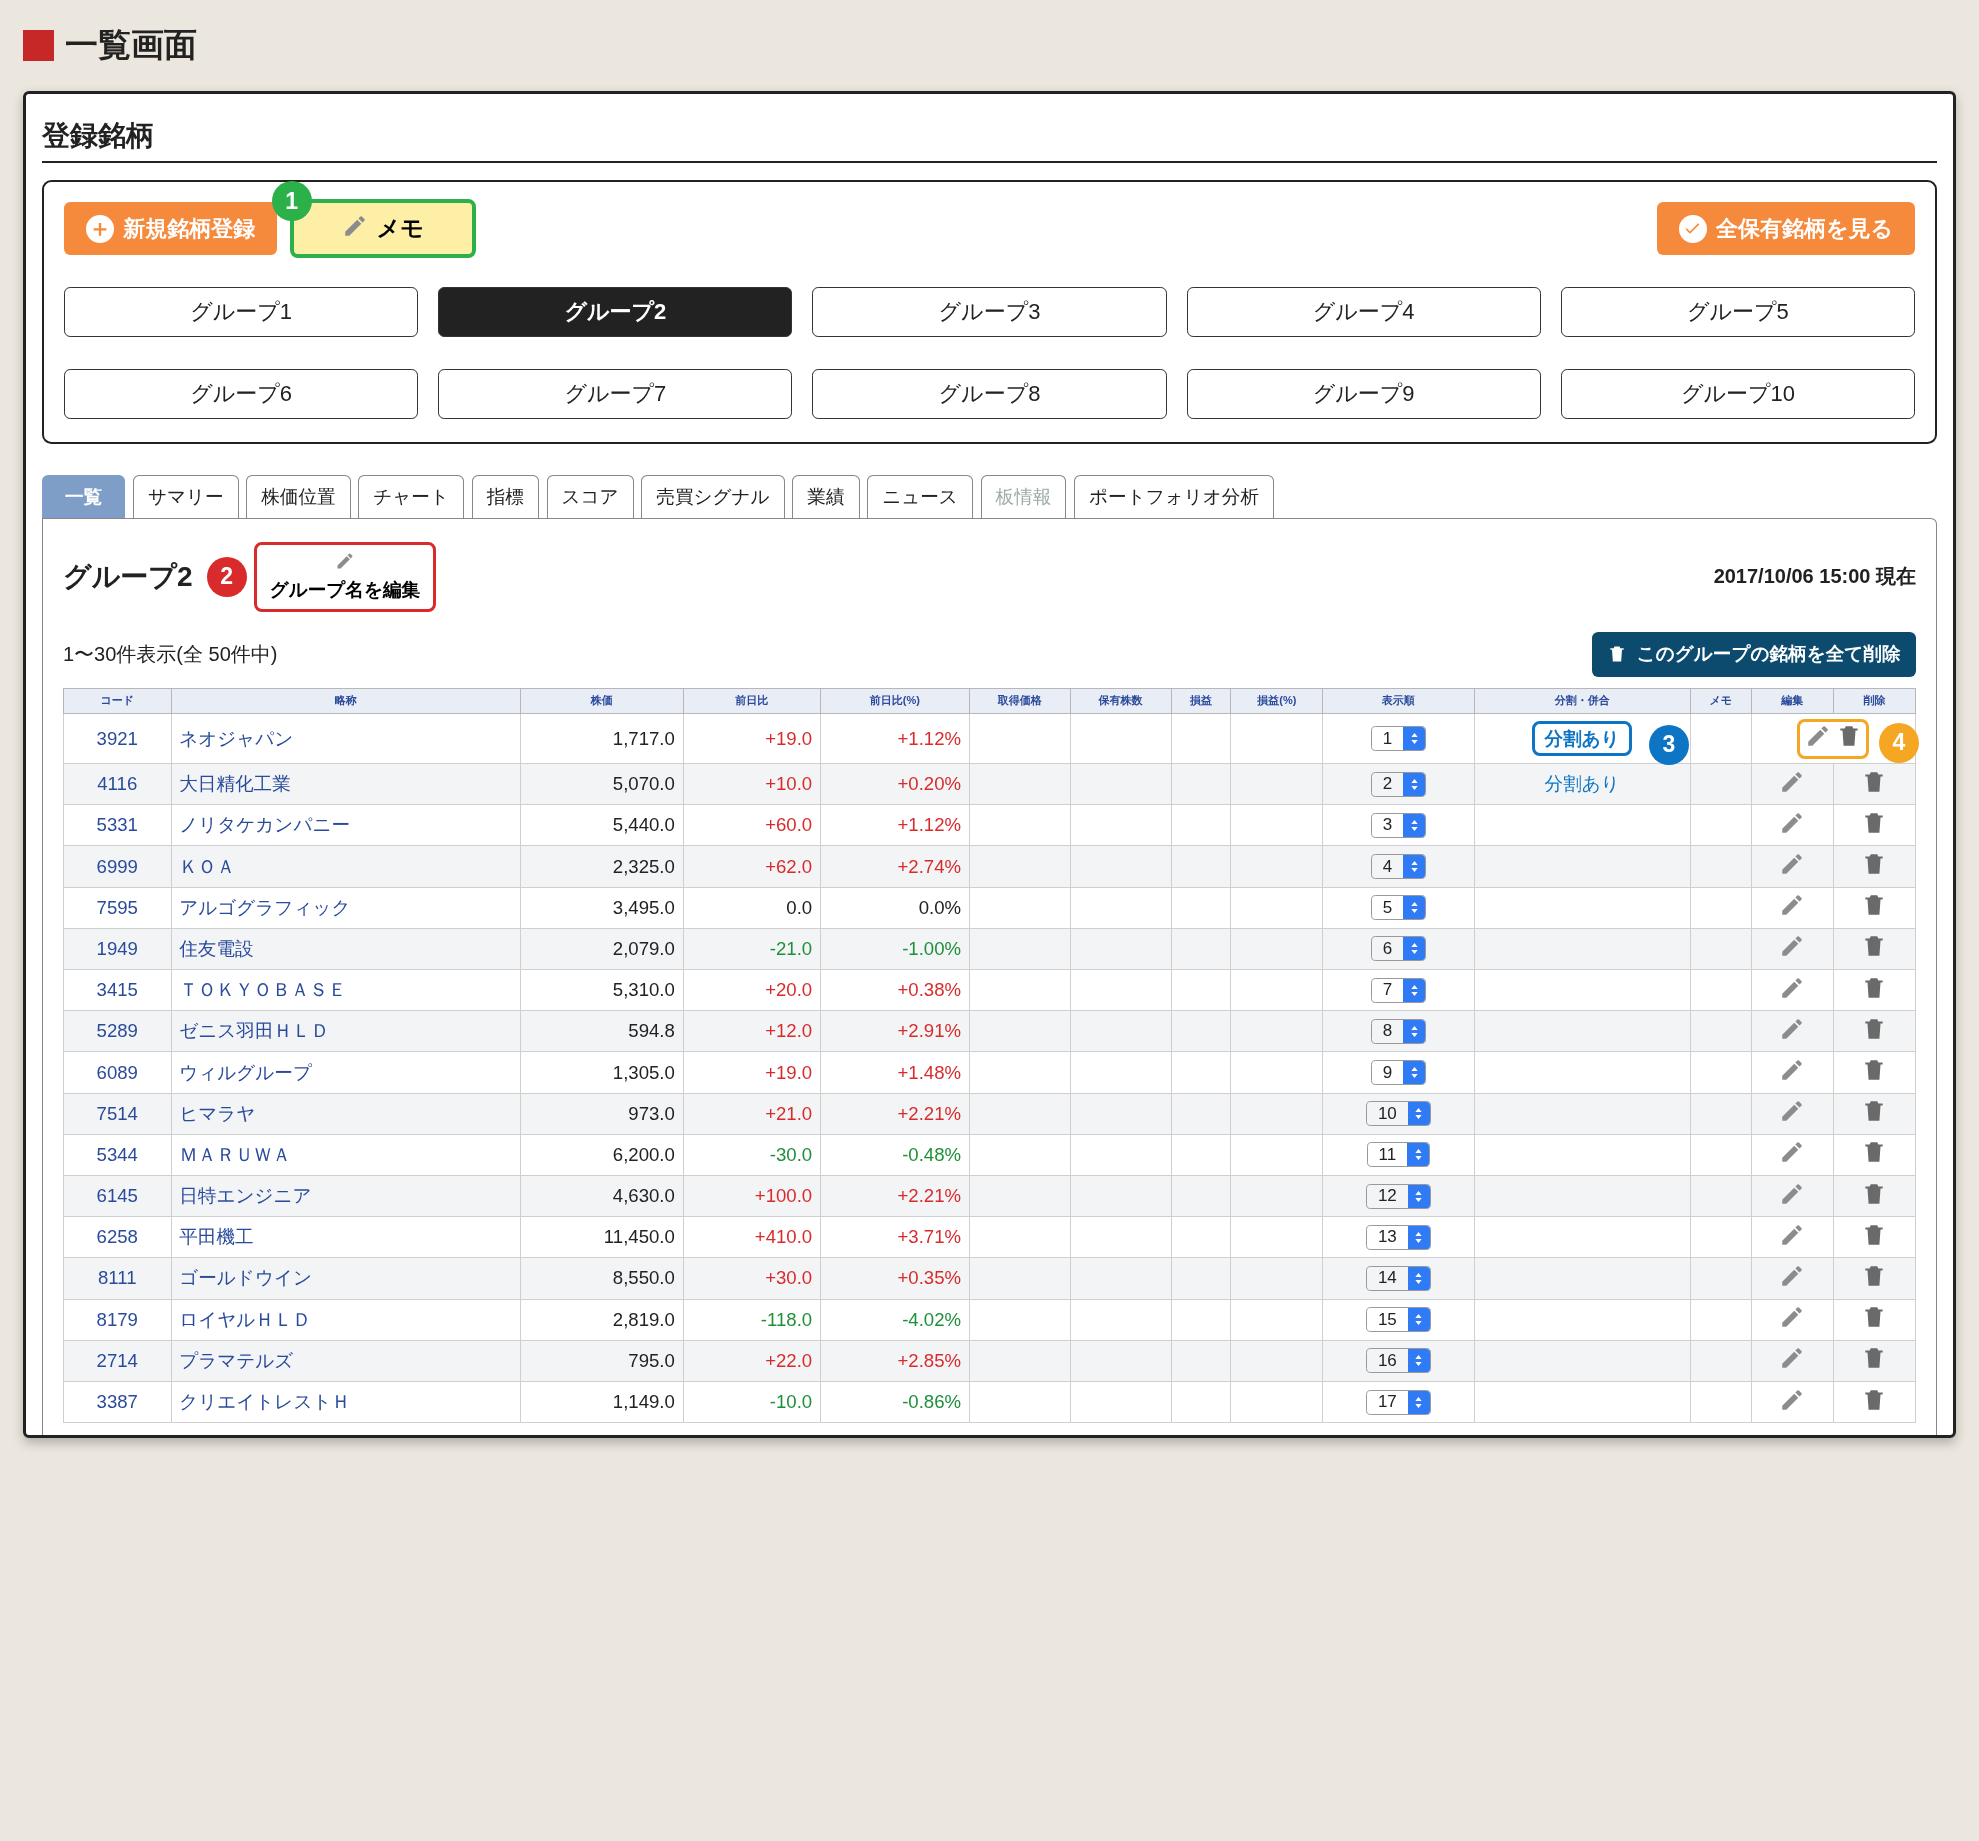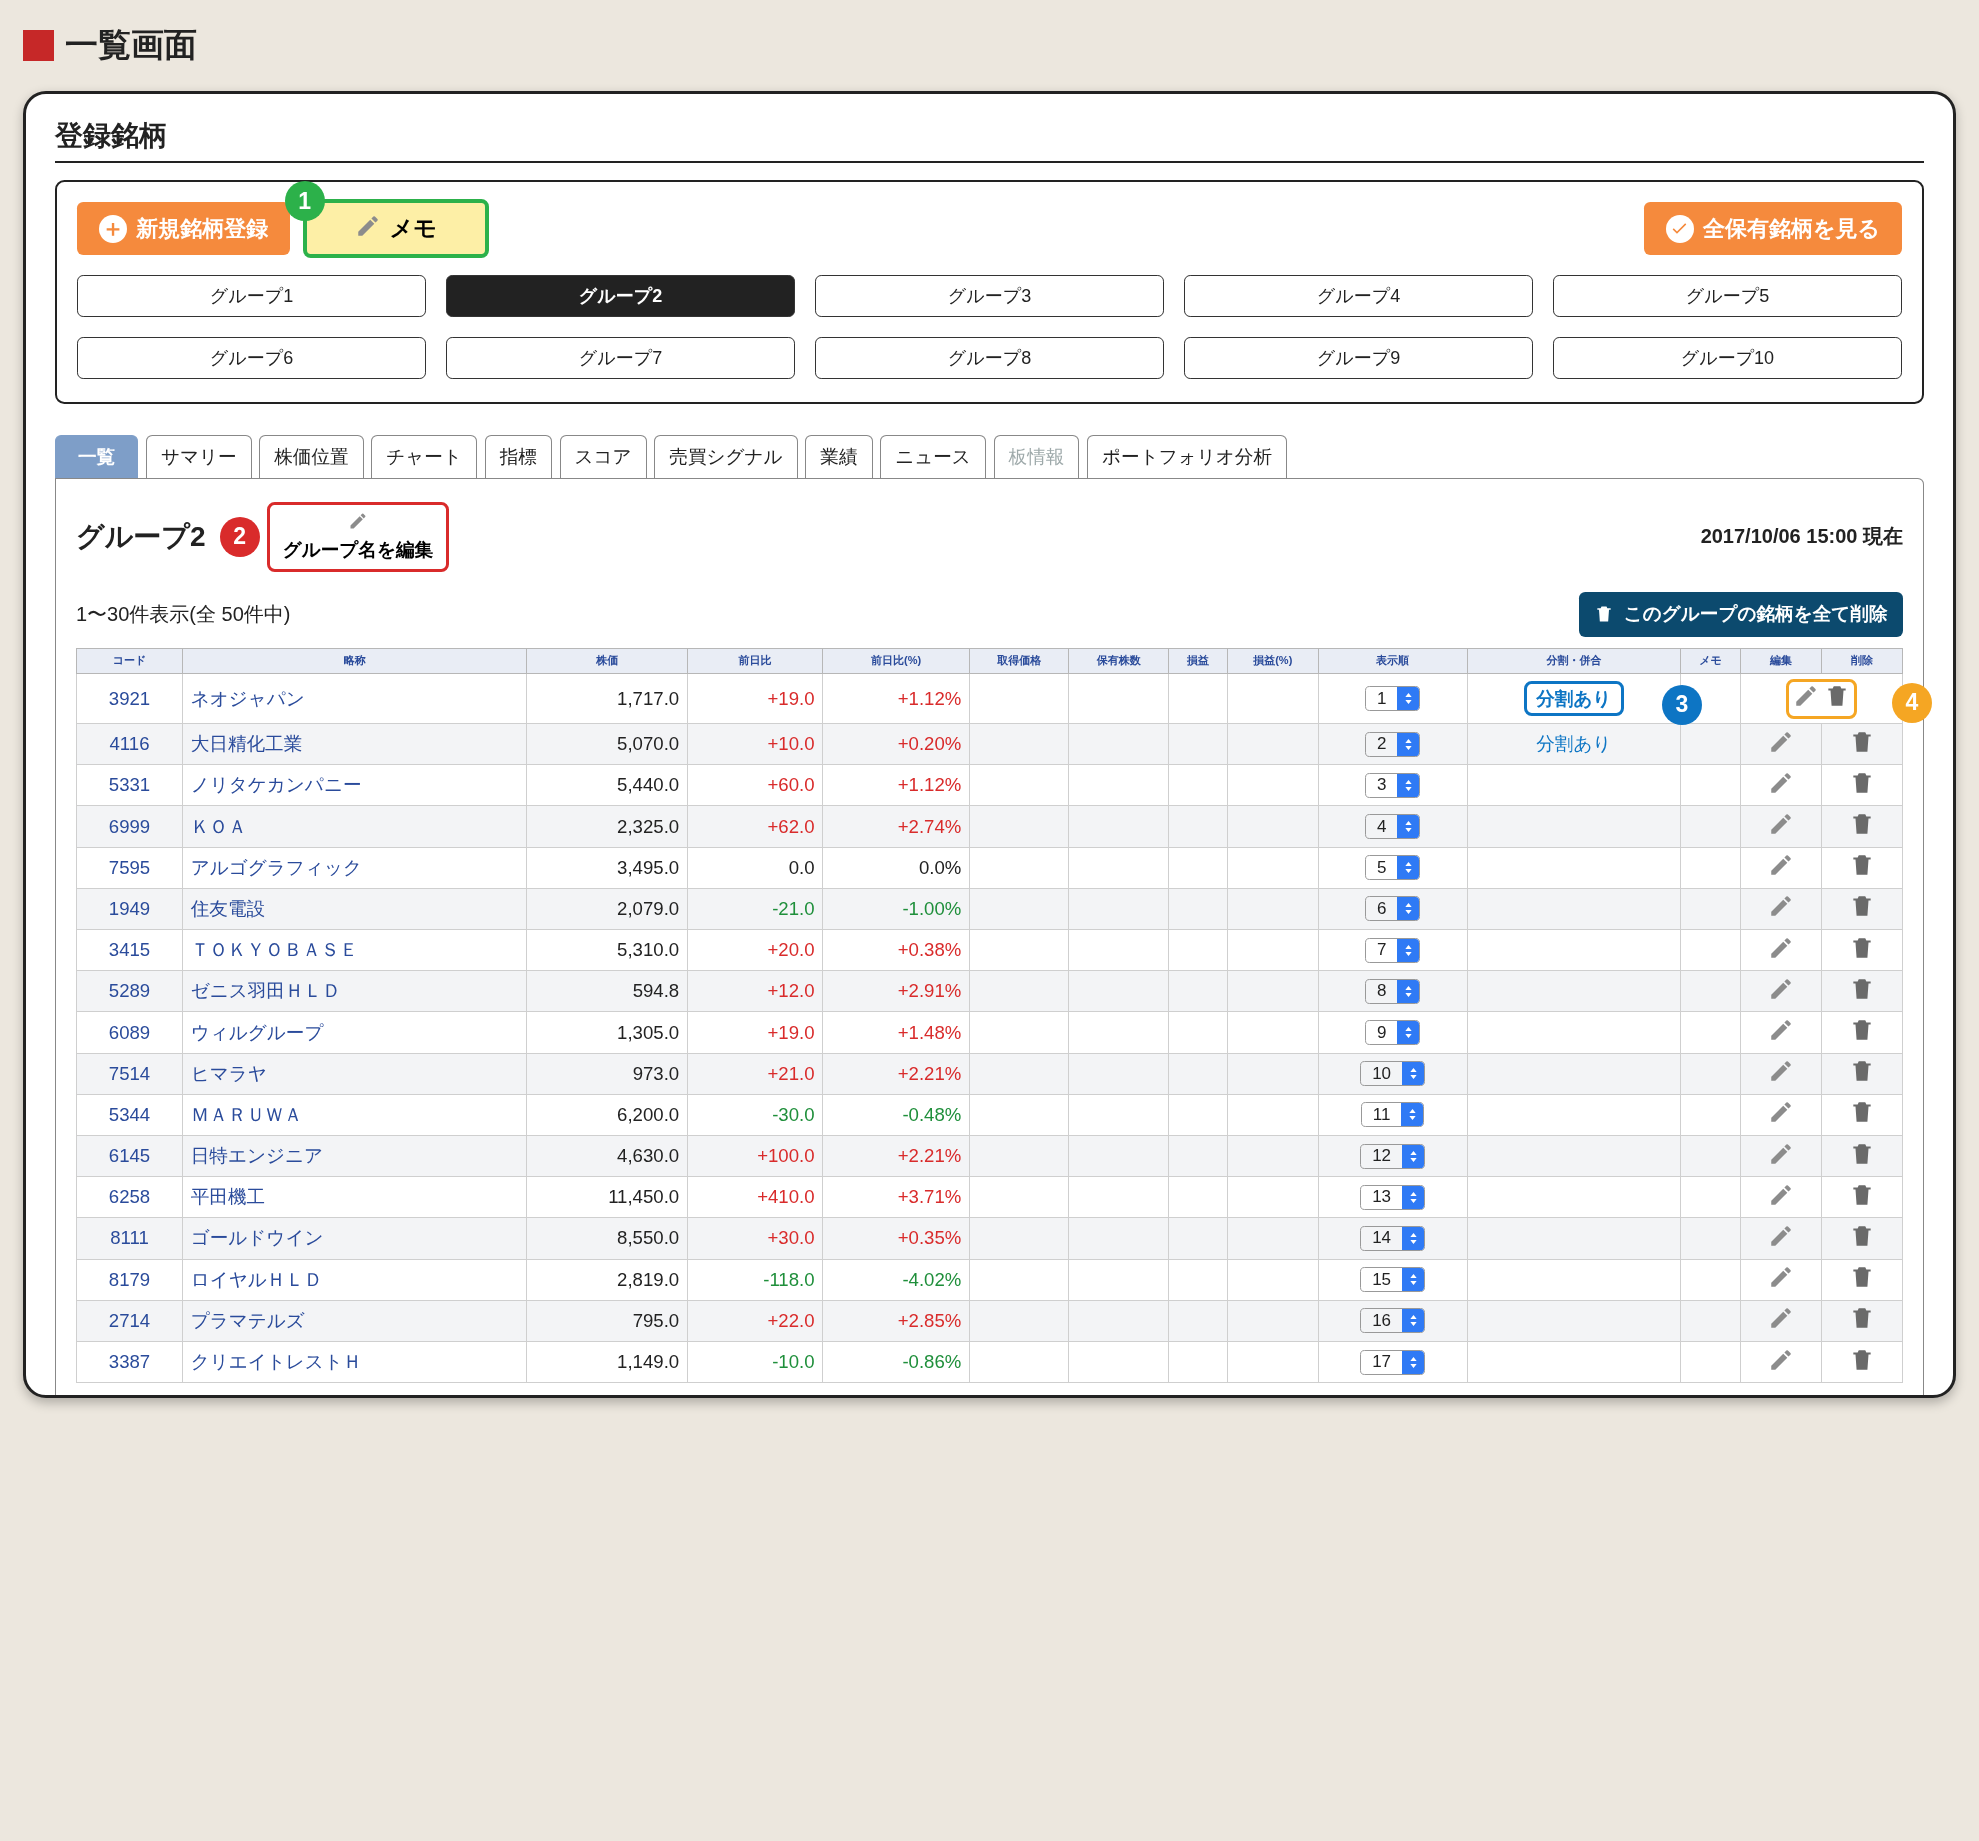--- a/index.html
+++ b/index.html
@@ -1,32 +1,32 @@
 <!DOCTYPE html>
 <html style="font-size:12.4px"><head>
 <meta charset="utf-8">
 <style>
 * { box-sizing: border-box; margin: 0; padding: 0; }
 body { font-family: "Hiragino Kaku Gothic Pro","Meiryo",sans-serif; background:#ece7de; padding:23px; font-size:20px; color:#222; }
 .page-header { display:flex; align-items:center; gap:11px; margin-bottom:23px; }
 .page-header .sq { width:31px; height:31px; background:#c62828; }
 .page-header h1 { font-size:33px; font-weight:700; }
-.window { background:#fff; border:3.1px solid #222; border-radius:23px; padding:23px 29px 0; box-shadow:0 4.6px 11px rgba(0,0,0,.25); overflow:hidden; }
+.window { background:#fff; border:3.1px solid #222; border-radius:6px; padding:23px 16px 0; box-shadow:0 4.6px 11px rgba(0,0,0,.25); overflow:hidden; }
 .section-title { font-size:28px; font-weight:700; border-bottom:2.3px solid #222; padding-bottom:6.2px; margin-bottom:17px; }
 .group-box { border:2.3px solid #222; border-radius:9.3px; padding:17px 20px 23px; }
 .top-row { display:flex; align-items:center; gap:12.4px; margin-bottom:17px; }
 .btn { display:inline-flex; align-items:center; justify-content:center; gap:9.3px; border-radius:6.2px; font-weight:700; cursor:pointer; }
 .btn-orange { background:#f58a3d; color:#fff; border:none; height:53px; padding:0 22px; font-size:22px; }
 .memo-btn { position:relative; background:#fdefa6; border:4.6px solid #2cb14a; border-radius:7.7px; height:59px; width:186px; font-size:23px; }
 .memo-btn .pencil { color:#8c8c8c; }
 .callout { position:absolute; width:40px; height:40px; border-radius:50%; color:#fff; font-weight:800; display:flex; align-items:center; justify-content:center; font-size:23px; }
 .c1 { background:#2cb14a; top:-22px; left:-22px; }
 .spacer { flex:1; }
 .groups { display:grid; grid-template-columns:repeat(5,1fr); gap:20px; }
-.group-tab { background:#fff; border:1.5px solid #333; border-radius:6.2px; height:42px; display:flex; align-items:center; justify-content:center; font-size:18px; font-weight:500; cursor:pointer; }
+.group-tab { background:#fff; border:1.5px solid #333; border-radius:6.2px; height:50px; display:flex; align-items:center; justify-content:center; font-size:22px; font-weight:500; cursor:pointer;margin-top:12px; }
 .group-tab.active { background:#222; color:#fff; font-weight:700; }
 .tabstrip { display:flex; gap:7.7px; margin-top:31px; }
 .tab { background:#fff; border:1.5px solid #888; border-top-left-radius:6.2px; border-top-right-radius:6.2px; border-bottom:none; padding:7.7px 14px; font-size:18.6px; cursor:pointer; white-space:nowrap; }
 .tab.active { background:#7e9ec8; color:#fff; border-color:#7e9ec8; font-weight:700; padding:7.7px 22px; }
 .tab.disabled { color:#9ea9aa; }
 .panel { border:1.5px solid #888; border-radius:0 6.2px 0 0; border-bottom:none; padding:23px 20px 0; }
 .panel-head { display:flex; align-items:center; gap:14px; margin-bottom:20px; }
 .panel-head h2 { font-size:28px; font-weight:800; }
 .callout2-wrap { display:flex; align-items:center; gap:7.7px; }
 .c2 { position:static; background:#d92b2b; }

